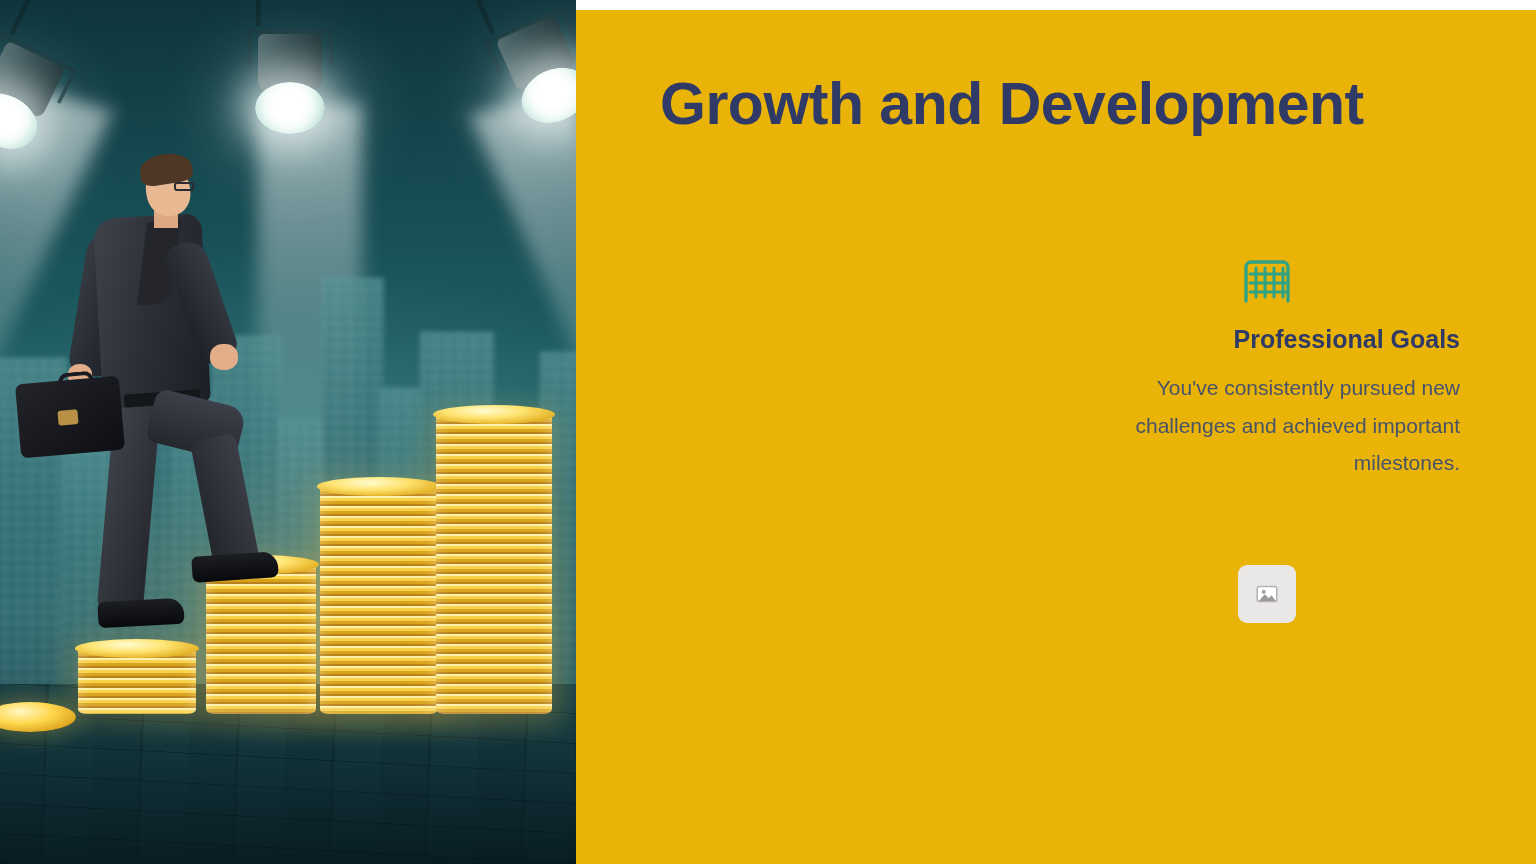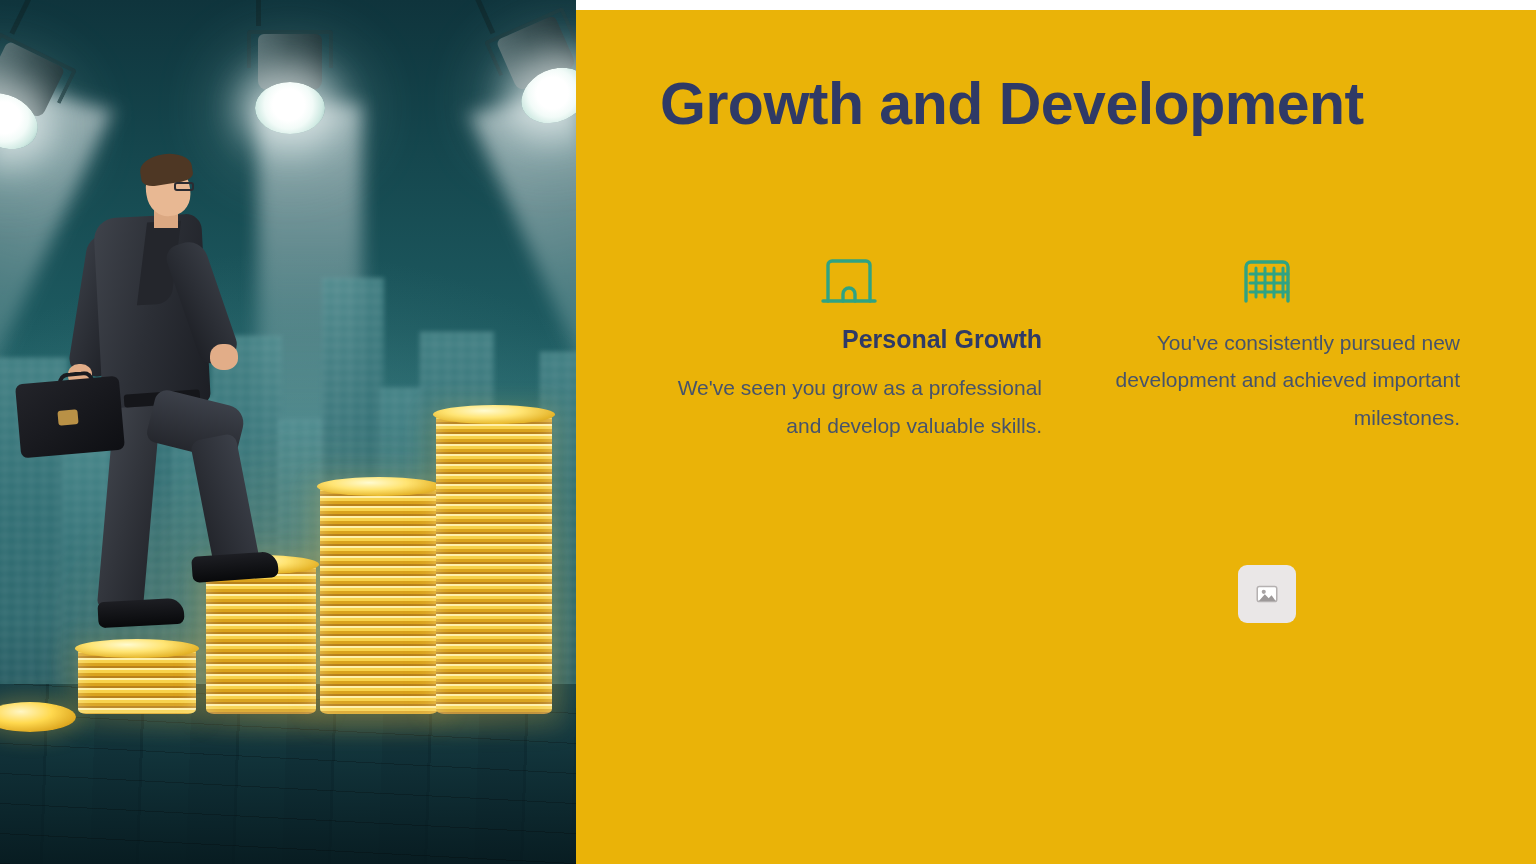--- a/index.html
+++ b/index.html
@@ -275,52 +275,40 @@
       <div class="m m-casehd"></div>
       <div class="m m-case"></div>
       <div class="m m-caselk"></div>
     </div>
   </div>
 
   <div class="content">
 
     <div class="page-title">Growth and Development</div>
 
-    <div class="feature f-1">
-      <div class="icon-wrap">
-        <span>
-          <svg width="58" height="50" viewBox="0 0 58 50" fill="none">
-            <path d="M8 46 V10 a4 4 0 0 1 4-4 h34 a4 4 0 0 1 4 4 V46" stroke="#2fa383" stroke-width="3.4" stroke-linecap="round" fill="none"></path>
-            <path d="M23 46 V39 a6 6 0 0 1 12 0 V46" stroke="#2fa383" stroke-width="3.4" stroke-linecap="round" fill="none"></path>
-            <path d="M3 46 H55" stroke="#2fa383" stroke-width="3.4" stroke-linecap="round"></path>
-          </svg>
-        </span>
-      </div>
-      <div class="f-title">Personal Growth</div>
-      <div class="f-body">We've seen you grow as a professional and develop valuable skills.</div>
-    </div>
 
     <div class="feature f-2">
       <div class="icon-wrap">
         <span>
           <svg width="58" height="50" viewBox="0 0 58 50" fill="none">
             <path d="M8 46 V12 a5 5 0 0 1 5-5 h32 a5 5 0 0 1 5 5 V46" stroke="#2fa383" stroke-width="3.4" stroke-linecap="round" fill="none"></path>
             <g stroke="#2fa383" stroke-width="3" stroke-linecap="round">
               <path d="M18 13 V42"></path>
               <path d="M27 13 V42"></path>
               <path d="M36 13 V42"></path>
               <path d="M45 13 V42"></path>
               <path d="M12 19 H50"></path>
               <path d="M12 28 H50"></path>
               <path d="M12 37 H50"></path>
             </g>
           </svg>
         </span>
       </div>
-      <div class="f-body">You've consistently pursued new development and achieved important milestones.</div>
+      <div class="f-title">Professional Goals</div>
+      <div class="f-body">You've consistently pursued new challenges and achieved important milestones.</div>
     </div>
 
     <div class="feature f-3">
       <div class="icon-wrap">
         <span class="img-placeholder">
           <svg width="26" height="26" viewBox="0 0 24 24" fill="none">
             <rect x="3" y="5" width="18" height="14" rx="2" fill="#ffffff" stroke="#b5b1b1" stroke-width="1.4"></rect>
             <circle cx="9" cy="10" r="1.9" fill="#a8a4a4"></circle>
             <path d="M4.5 18.5 L10 12.2 L13.6 16 L16.2 13.2 L20 18.5 Z" fill="#9d9999"></path>
           </svg>

